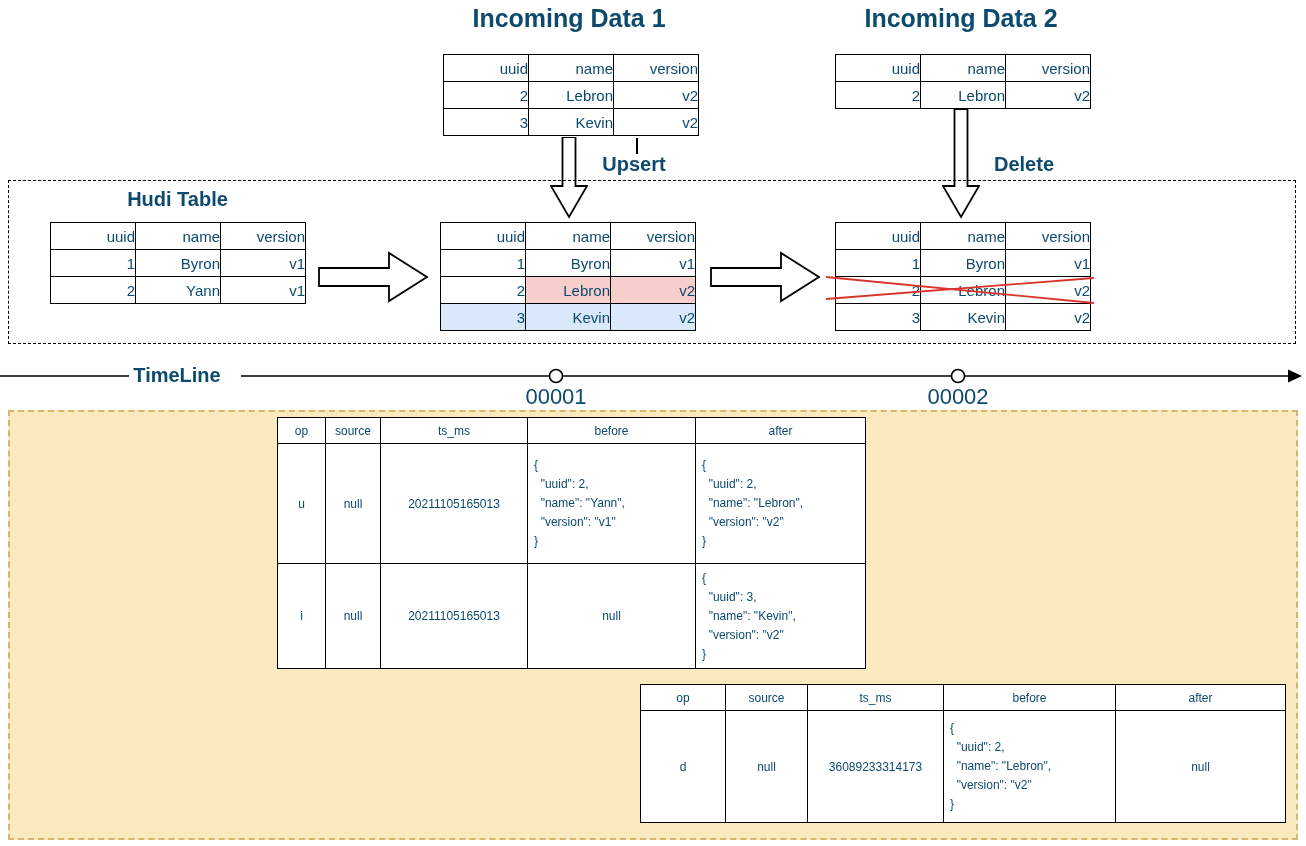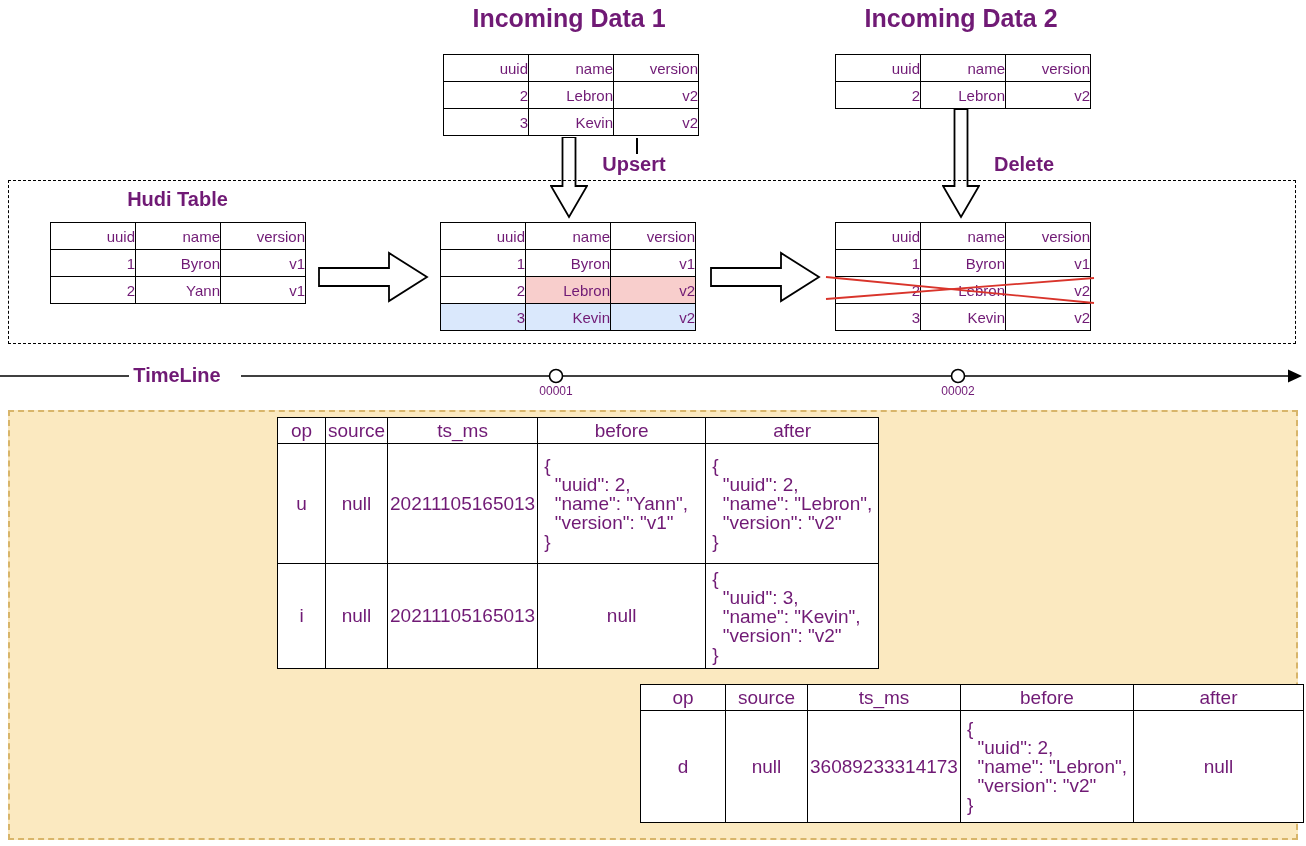--- a/index.html
+++ b/index.html
@@ -1,40 +1,40 @@
 <!DOCTYPE html>
 <html><head>
 <meta charset="utf-8">
 <style>
   html,body { margin:0; padding:0; background:#ffffff; }
   .canvas {
     position:relative; width:1306px; height:846px; background:#ffffff;
-    font-family:"Liberation Sans","DejaVu Sans",sans-serif; color:#701a75;
+    font-family:"Liberation Sans","DejaVu Sans",sans-serif; color:#0c4a6e;
     overflow:hidden;
   }
   .abs { position:absolute; }
   .title { font-size:25px; font-weight:600; text-align:center; white-space:nowrap; }
   .lbl   { font-size:20px; font-weight:700; text-align:center; white-space:nowrap; }
-  .mark  { font-size:12px; text-align:center; white-space:nowrap; }
+  .mark  { font-size:22px; text-align:center; white-space:nowrap; }
 
   table.rec { border-collapse:collapse; background:#ffffff; table-layout:fixed; }
   table.rec td {
     border:1.5px solid #000; width:84px; height:26px;
     text-align:right; vertical-align:middle; font-size:15px; padding:0;
   }
   td.hl-red  { background:#f8cecc; border-color:#b85450; }
   td.hl-blue { background:#dae8fc; border-color:#6c8ebf; }
 
   .dash-box   { border:1.5px dashed #000; background:transparent; }
   .yellow-box { border:2px dashed #d8b56a; background:#fbe9c0; }
 
   table.cdc { border-collapse:collapse; background:#ffffff; table-layout:fixed; }
   table.cdc td {
     border:1.5px solid #000; text-align:center; vertical-align:middle;
-    font-size:19px; padding:0 2px;margin-top:23px;
+    font-size:12px; padding:0 2px;margin-top:23px;
   }
   table.cdc td.json {
     text-align:left; white-space:pre; line-height:19px; padding:2px 6px;
   }
   svg { display:block; }
 </style>
 </head>
 <body>
 
 <div class="canvas">

